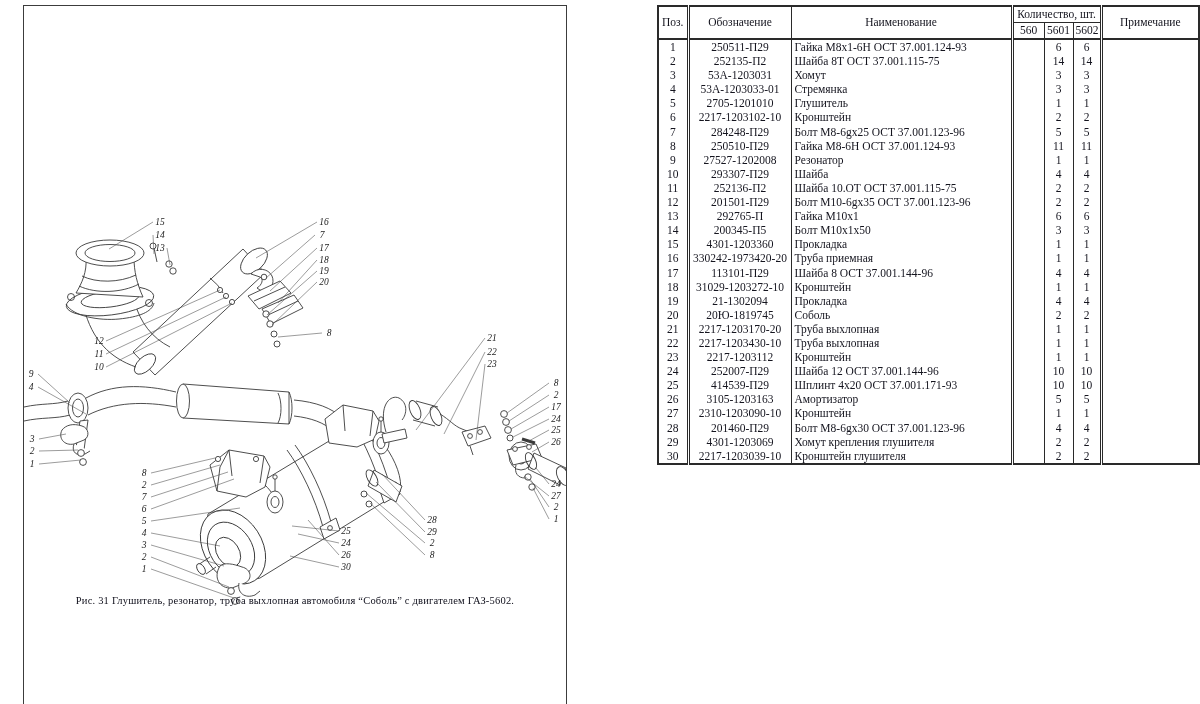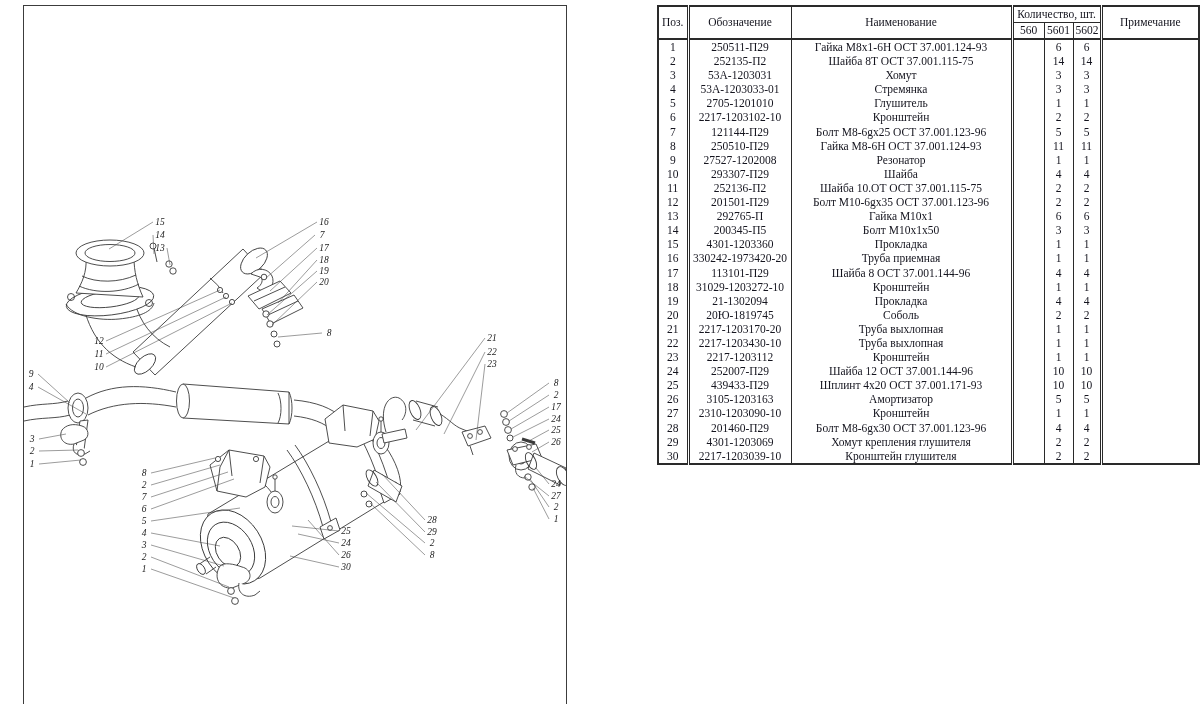--- a/index.html
+++ b/index.html
@@ -22,21 +22,21 @@
   table.parts th{font-weight:normal;padding:0 2px;height:15px;line-height:15px;
                  border:1px solid #2a2a2a;text-align:center;white-space:nowrap;overflow:hidden;}
   table.parts td{padding:0 3px;height:14.1px;line-height:14.1px;border-left:1px solid #2a2a2a;
                  border-right:1px solid #2a2a2a;border-top:none;border-bottom:none;
                  white-space:nowrap;overflow:hidden;}
   table.parts{border:2px solid #2a2a2a;}
   thead{border-bottom:2px solid #2a2a2a;}
   .dbl{border-left:3px double #2a2a2a !important;}
   td.c0{text-align:center;}
   td.c1{text-align:center;}
-  td.c2{text-align:center;}
+  td.c2{text-align:left;}
   td.c3,td.c4,td.c5{text-align:center;}
   td.c6{text-align:left;}
 </style>
 </head>
 <body>
 
 <div class="page">
 
   <div class="figure-box">
     <svg width="542" height="698" viewBox="0 0 542 698">
@@ -272,20 +272,21 @@
           <text x="408" y="517" class="callout">28</text>
           <line x1="401" y1="526" x2="352" y2="476" class="leader"></line>
           <text x="408" y="529" class="callout">29</text>
           <line x1="401" y1="537" x2="342" y2="487" class="leader"></line>
           <text x="408" y="540" class="callout">2</text>
           <line x1="401" y1="549" x2="346" y2="497" class="leader"></line>
           <text x="408" y="552" class="callout">8</text>
         </g>
     </svg>
 
+    <div class="fig-caption">Рис. 31  Глушитель, резонатор, труба выхлопная автомобиля “Соболь” с двигателем ГАЗ-5602.</div>
   </div>
 
   <div class="table-wrap">
     <table class="parts">
       <colgroup>
         <col style="width:30px">
           <col style="width:103px">
           <col style="width:221px">
         <col style="width:32px">
           <col style="width:29px">
@@ -356,21 +357,21 @@
             <td class="c0">6</td>
             <td class="c1 dbl">2217-1203102-10</td>
             <td class="c2">Кронштейн</td>
             <td class="c3 dbl"></td>
             <td class="c4">2</td>
             <td class="c5">2</td>
             <td class="c6 dbl"></td>
           </tr>
           <tr>
             <td class="c0">7</td>
-            <td class="c1 dbl">121144-П29</td>
+            <td class="c1 dbl">284248-П29</td>
             <td class="c2">Болт М8-6gх25 ОСТ 37.001.123-96</td>
             <td class="c3 dbl"></td>
             <td class="c4">5</td>
             <td class="c5">5</td>
             <td class="c6 dbl"></td>
           </tr>
           <tr>
             <td class="c0">8</td>
             <td class="c1 dbl">250510-П29</td>
             <td class="c2">Гайка М8-6Н ОСТ 37.001.124-93</td>
@@ -518,21 +519,21 @@
             <td class="c0">24</td>
             <td class="c1 dbl">252007-П29</td>
             <td class="c2">Шайба 12 ОСТ 37.001.144-96</td>
             <td class="c3 dbl"></td>
             <td class="c4">10</td>
             <td class="c5">10</td>
             <td class="c6 dbl"></td>
           </tr>
           <tr>
             <td class="c0">25</td>
-            <td class="c1 dbl">439433-П29</td>
+            <td class="c1 dbl">414539-П29</td>
             <td class="c2">Шплинт 4х20 ОСТ 37.001.171-93</td>
             <td class="c3 dbl"></td>
             <td class="c4">10</td>
             <td class="c5">10</td>
             <td class="c6 dbl"></td>
           </tr>
           <tr>
             <td class="c0">26</td>
             <td class="c1 dbl">3105-1203163</td>
             <td class="c2">Амортизатор</td>

